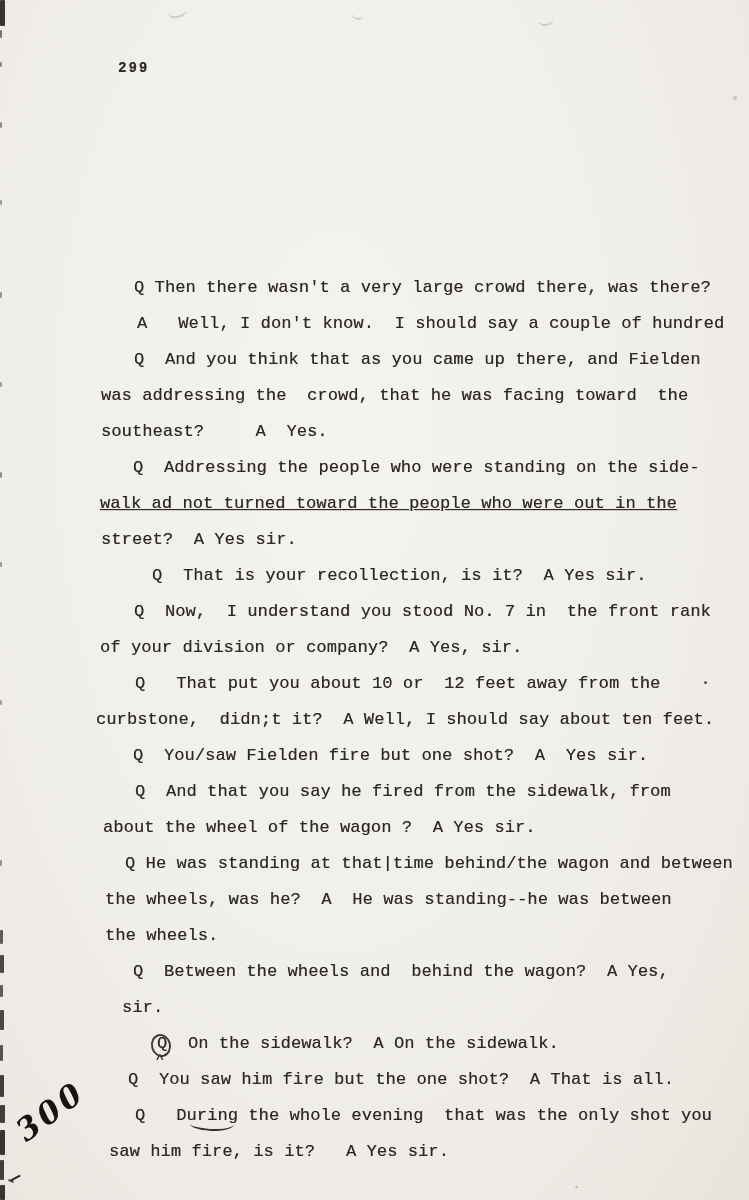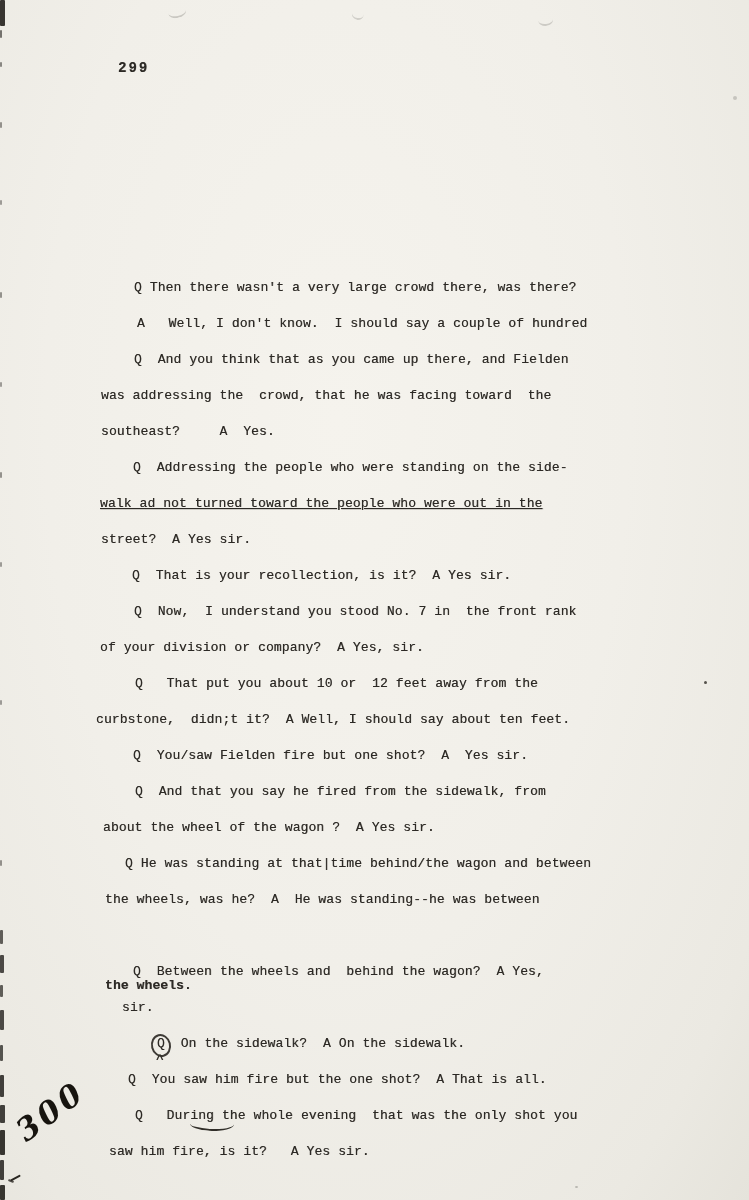--- a/index.html
+++ b/index.html
@@ -13,21 +13,21 @@
       radial-gradient(ellipse at 45% 35%, #f5f3ed 0%, #f1efe9 50%, #ebe9e2 85%, #e5e3db 100%);
   }
   .pagenum {
     position: absolute; left: 118px; top: 60px;
     font-size: 14px; font-weight: bold; color: var(--ink, #2c2925);
     letter-spacing: 2px;
     text-shadow: 0.4px 0.4px 0.6px rgba(44,41,37,0.5);
   }
   .line {
     position: absolute; white-space: pre;
-    font-size: 13px; line-height: 20px; color: var(--ink, #2c2925);
+    font-size: 17px; line-height: 20px; color: var(--ink, #2c2925);
     letter-spacing: 0.1px;
     text-shadow: 0.35px 0.35px 0.55px rgba(40,36,30,0.55);
   }
   .smudge {
     position: absolute; width: 18px; height: 10px;
     border-bottom: 2px solid #aaa8a2; border-radius: 50%;
     opacity: 0.55;
   }
   .smudge.s1 { left: 168px; top: 6px; transform: rotate(-12deg); }
   .smudge.s2 { left: 352px; top: 8px; width: 12px; opacity: 0.45; transform: rotate(8deg); }
@@ -103,31 +103,31 @@
 
   <div id="text-block">
       <div class="line" style="left: 134px; top: 278px;">Q Then there wasn't a very large crowd there, was there?</div>
       <div class="line" style="left: 137px; top: 314px;">A   Well, I don't know.  I should say a couple of hundred</div>
       <div class="line" style="left: 134px; top: 350px;">Q  And you think that as you came up there, and Fielden</div>
       <div class="line" style="left: 101px; top: 386px;">was addressing the  crowd, that he was facing toward  the</div>
       <div class="line" style="left: 101px; top: 422px;">southeast?     A  Yes.</div>
       <div class="line" style="left: 133px; top: 458px;">Q  Addressing the people who were standing on the side-</div>
       <div class="line" style="left: 100px; top: 494px; text-decoration: underline;">walk ad not turned toward the people who were out in the</div>
       <div class="line" style="left: 101px; top: 530px;">street?  A Yes sir.</div>
-      <div class="line" style="left: 132px; top: 566px; text-align: right;">Q  That is your recollection, is it?  A Yes sir.</div>
+      <div class="line" style="left: 152px; top: 566px; text-align: right;">Q  That is your recollection, is it?  A Yes sir.</div>
       <div class="line" style="left: 134px; top: 602px;">Q  Now,  I understand you stood No. 7 in  the front rank</div>
       <div class="line" style="left: 100px; top: 638px;">of your division or company?  A Yes, sir.</div>
       <div class="line" style="left: 135px; top: 674px;">Q   That put you about 10 or  12 feet away from the</div>
       <div class="line" style="left: 96px; top: 710px; text-align: center;">curbstone,  didn;t it?  A Well, I should say about ten feet.</div>
       <div class="line" style="left: 133px; top: 746px;">Q  You/saw Fielden fire but one shot?  A  Yes sir.</div>
       <div class="line" style="left: 135px; top: 782px;">Q  And that you say he fired from the sidewalk, from</div>
       <div class="line" style="left: 103px; top: 818px;">about the wheel of the wagon ?  A Yes sir.</div>
       <div class="line" style="left: 125px; top: 854px;">Q He was standing at that|time behind/the wagon and between</div>
       <div class="line" style="left: 105px; top: 890px;">the wheels, was he?  A  He was standing--he was between</div>
-      <div class="line" style="left: 105px; top: 976px; font-weight: bold;">the wheels.</div>
+      <div class="line" style="left: 105px; top: 926px;">the wheels.</div>
       <div class="line" style="left: 133px; top: 962px;">Q  Between the wheels and  behind the wagon?  A Yes,</div>
       <div class="line" style="left: 122px; top: 998px;">sir.</div>
       <div class="line" style="left: 127px; top: 1034px; margin-left: 30px;">Q  On the sidewalk?  A On the sidewalk.</div>
       <div class="line" style="left: 128px; top: 1070px;">Q  You saw him fire but the one shot?  A That is all.</div>
       <div class="line" style="left: 135px; top: 1106px;">Q   During the whole evening  that was the only shot you</div>
       <div class="line" style="left: 109px; top: 1142px;">saw him fire, is it?   A Yes sir.</div>
     </div>
 
   <div class="circle-mark"></div>
   <div class="caret-mark">^</div>

